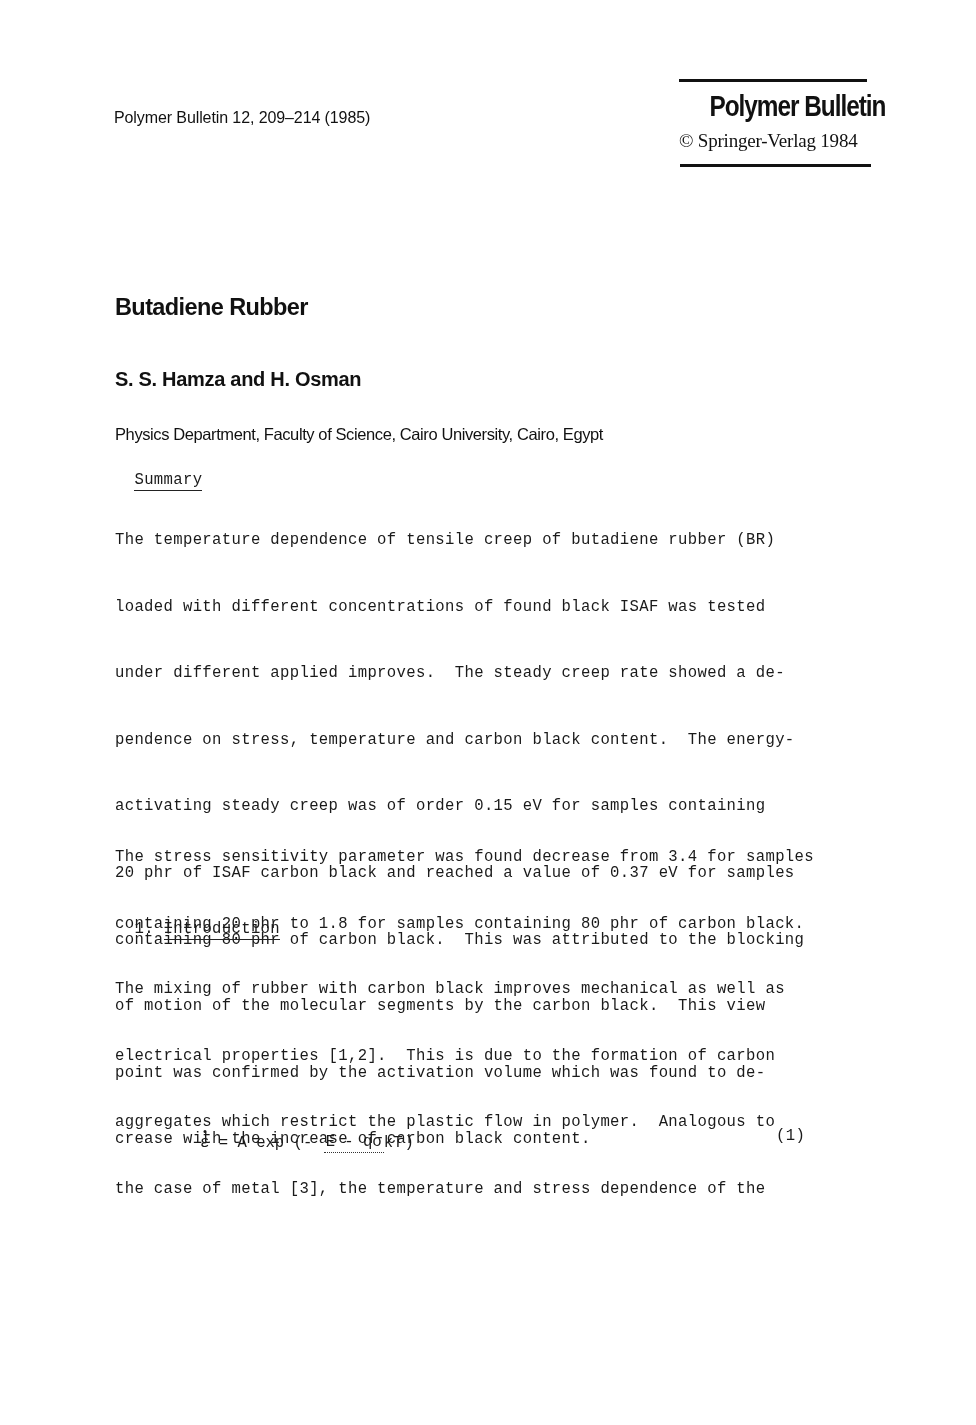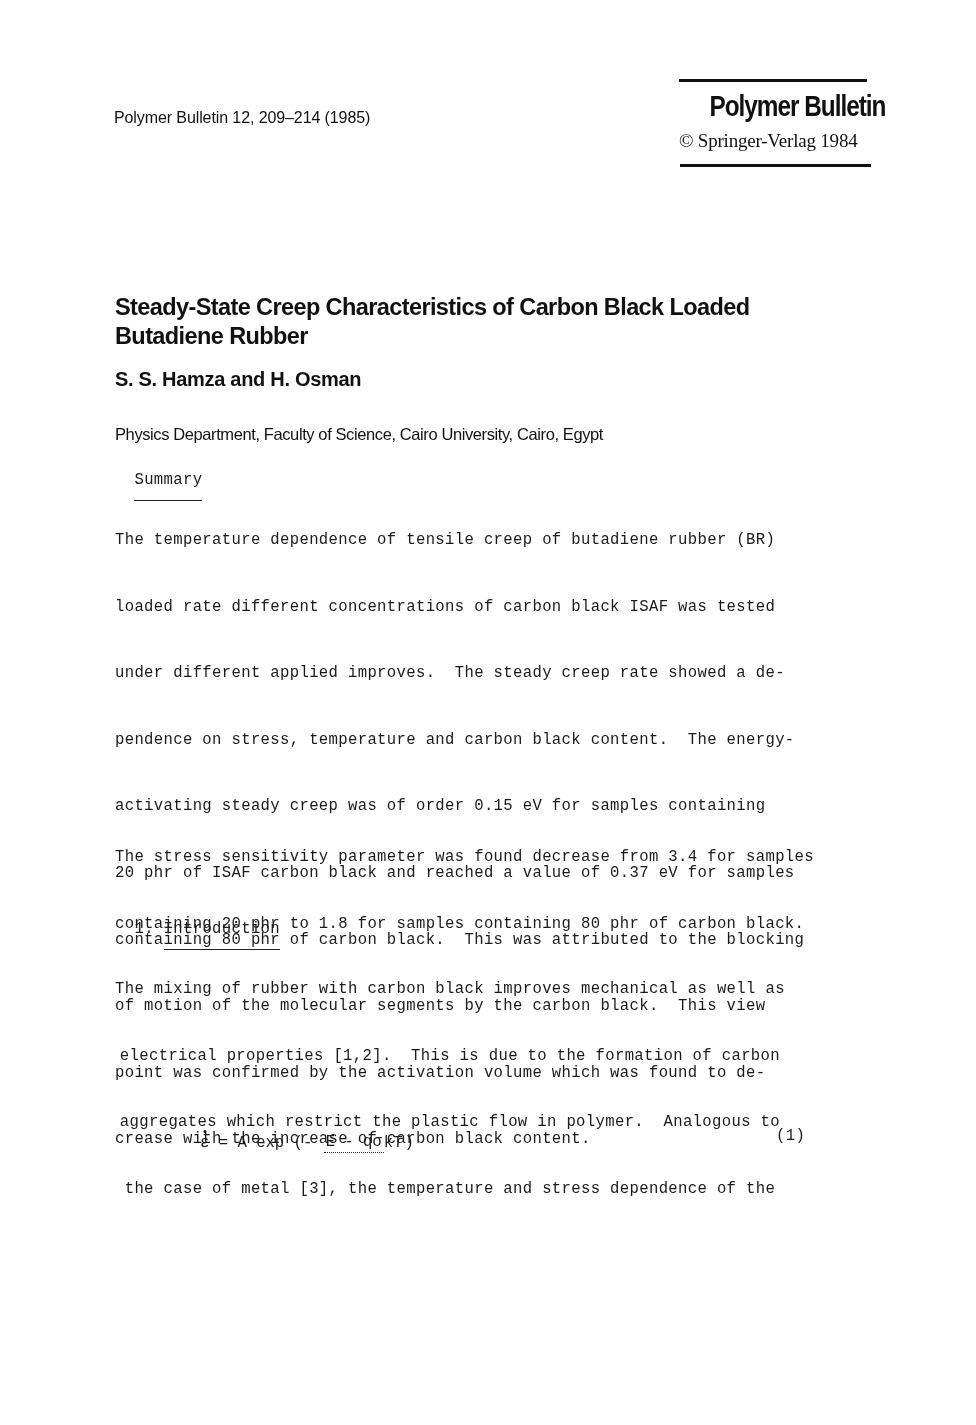--- a/index.html
+++ b/index.html
@@ -82,21 +82,21 @@
       font-size: 15.6px;
       letter-spacing: 0.35px;
       white-space: pre;
       color: #1a1a1a;
     }
     .section-heading {
       left: 115px;
     }
     .underlined {
       border-bottom: 1px solid #222;
-      padding-bottom: 11px;
+      padding-bottom: 1px;
     }
     .para {
       left: 115px;
     }
     .para .line {
       display: block;
       height: 30.6px;
       line-height: 30.6px;
     }
 
@@ -162,53 +162,52 @@
 <body>
 
 <div class="abs journal-ref">Polymer Bulletin 12, 209–214 (1985)</div>
 
 <div class="abs masthead-rule" style="left:679px; top:79px; width:188px;"></div>
 <div class="abs masthead-title">Polymer Bulletin</div>
 <div class="abs masthead-copyright">© Springer-Verlag 1984</div>
 <div class="abs masthead-rule" style="left:680px; top:164px; width:191px;"></div>
 
 <div class="abs paper-title">
-  <div>Steady-State Creep Characteristics of Carbon Black Loaded</div>
   <div>Butadiene Rubber</div>
 </div>
 <div class="abs authors">S. S. Hamza and H. Osman</div>
 <div class="abs affiliation">Physics Department, Faculty of Science, Cairo University, Cairo, Egypt</div>
 
 <div class="abs mono section-heading" style="top:453px;">
   <span class="underlined">Summary</span>
 </div>
 
 <div class="abs mono para" style="top:489px;">
   <span class="line">The temperature dependence of tensile creep of butadiene rubber (BR)</span>
-  <span class="line">loaded rate different concentrations of carbon black ISAF was tested</span>
+  <span class="line">loaded with different concentrations of found black ISAF was tested</span>
   <span class="line">under different applied improves.  The steady creep rate showed a de-</span>
   <span class="line">pendence on stress, temperature and carbon black content.  The energy-</span>
   <span class="line">activating steady creep was of order 0.15 eV for samples containing</span>
   <span class="line">20 phr of ISAF carbon black and reached a value of 0.37 eV for samples</span>
   <span class="line">containing 80 phr of carbon black.  This was attributed to the blocking</span>
   <span class="line">of motion of the molecular segments by the carbon black.  This view</span>
   <span class="line">point was confirmed by the activation volume which was found to de-</span>
   <span class="line">crease with the increase of carbon black content.</span>
 </div>
 
 <div class="abs mono para" style="top:806px;">
   <span class="line">The stress sensitivity parameter was found decrease from 3.4 for samples</span>
   <span class="line">containing 20 phr to 1.8 for samples containing 80 phr of carbon black.</span>
 </div>
 
 <div class="abs mono section-heading" style="top:902px;">
   <span>1. </span><span class="underlined">Introduction</span>
 </div>
 
-<div class="abs mono para" style="top:938px;text-align:center;">
+<div class="abs mono para" style="top:938px;">
   <span class="line">The mixing of rubber with carbon black improves mechanical as well as</span>
   <span class="line">electrical properties [1,2].  This is due to the formation of carbon</span>
   <span class="line">aggregates which restrict the plastic flow in polymer.  Analogous to</span>
   <span class="line">the case of metal [3], the temperature and stress dependence of the</span>
 </div>
 
 <div class="abs equation">
   <span class="eps-dot">ε</span>
   <span style="white-space:pre;"> = A exp (- </span>
   <span class="fraction">

